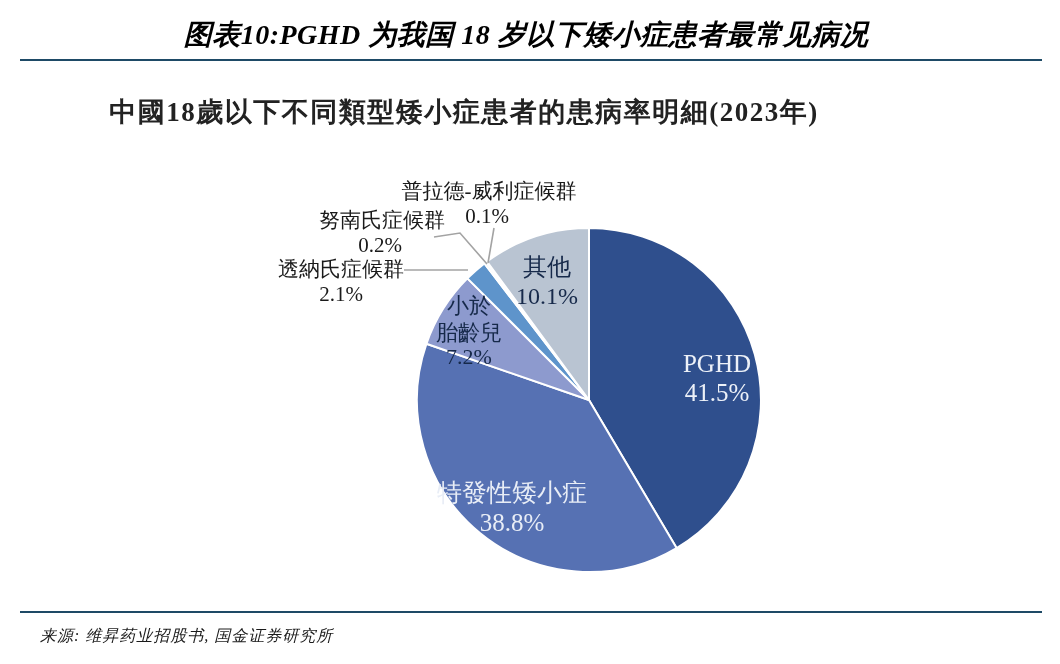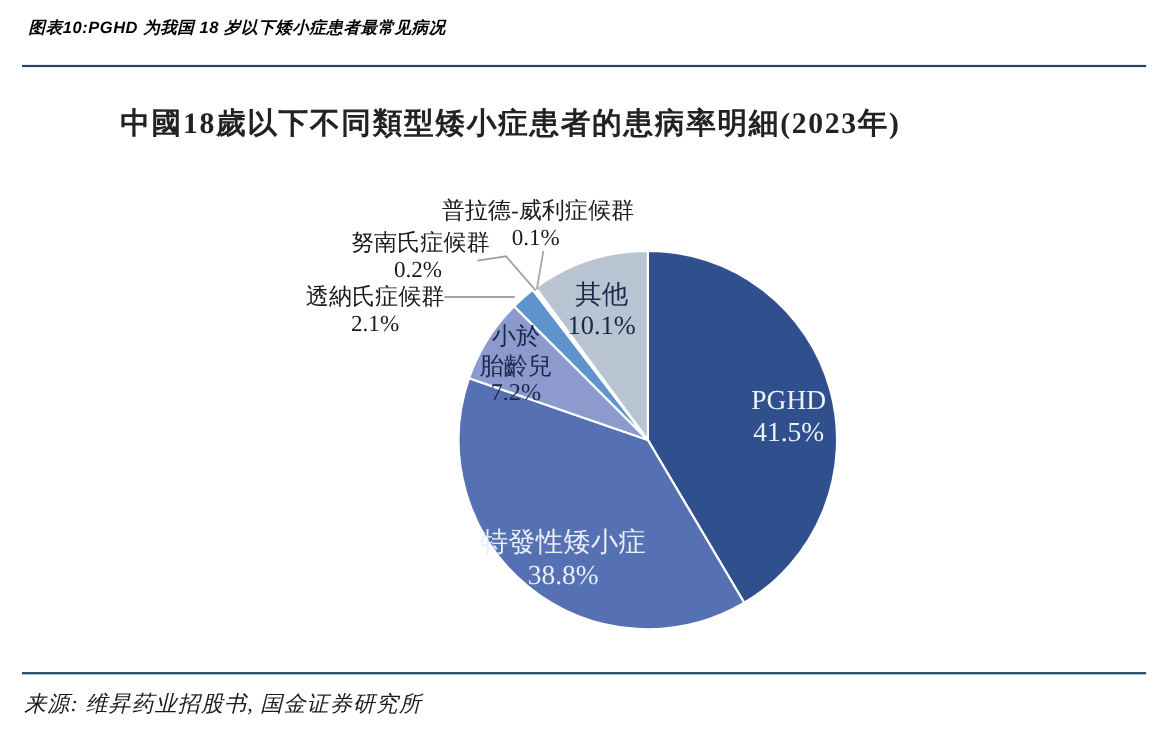--- a/index.html
+++ b/index.html
@@ -2,35 +2,35 @@
 <html><head>
 <meta charset="utf-8">
 <style>
   html,body{margin:0;padding:0;}
   body{
     width:1060px;height:664px;position:relative;background:#ffffff;
     font-family:"Liberation Serif","DejaVu Serif",serif;overflow:hidden;
   }
   .report-header{
     position:absolute;left:26px;top:16px;width:1000px;
-    font-family:Liberation Sans, sans-serif;
-    font-style:italic;font-weight:bold;font-size:15px;color:#000;
-    letter-spacing:0.5px;white-space:nowrap;
+    font-family:Liberation Serif, serif;
+    font-style:italic;font-weight:bold;font-size:28px;color:#000;
+    letter-spacing:0.5px;white-space:nowrap;text-align:center;
   }
   .rule{position:absolute;left:20px;right:18px;height:2px;background:#1e4a66;}
   .rule-top{top:59px;}
   .rule-bottom{top:611px;}
   .chart-title{
     position:absolute;top:94px;left:0;width:928px;text-align:center;
     font-weight:bold;font-size:27px;color:#222;letter-spacing:1.5px;
   }
   .pie-svg{position:absolute;top:140px;left:0;}
   .source-line{
-    position:absolute;left:22px;top:626px;font-style:italic;
-    font-size:20px;color:#1a1a1a;letter-spacing:1px;
+    position:absolute;left:40px;top:626px;font-style:italic;
+    font-size:16px;color:#1a1a1a;letter-spacing:1px;
   }
 </style>
 </head>
 <body>
 
 <div class="report-header">图表10:PGHD 为我国 18 岁以下矮小症患者最常见病况</div>
 
 <div class="rule rule-top"></div>
 
 <div class="chart-title">中國18歲以下不同類型矮小症患者的患病率明細(2023年)</div>

